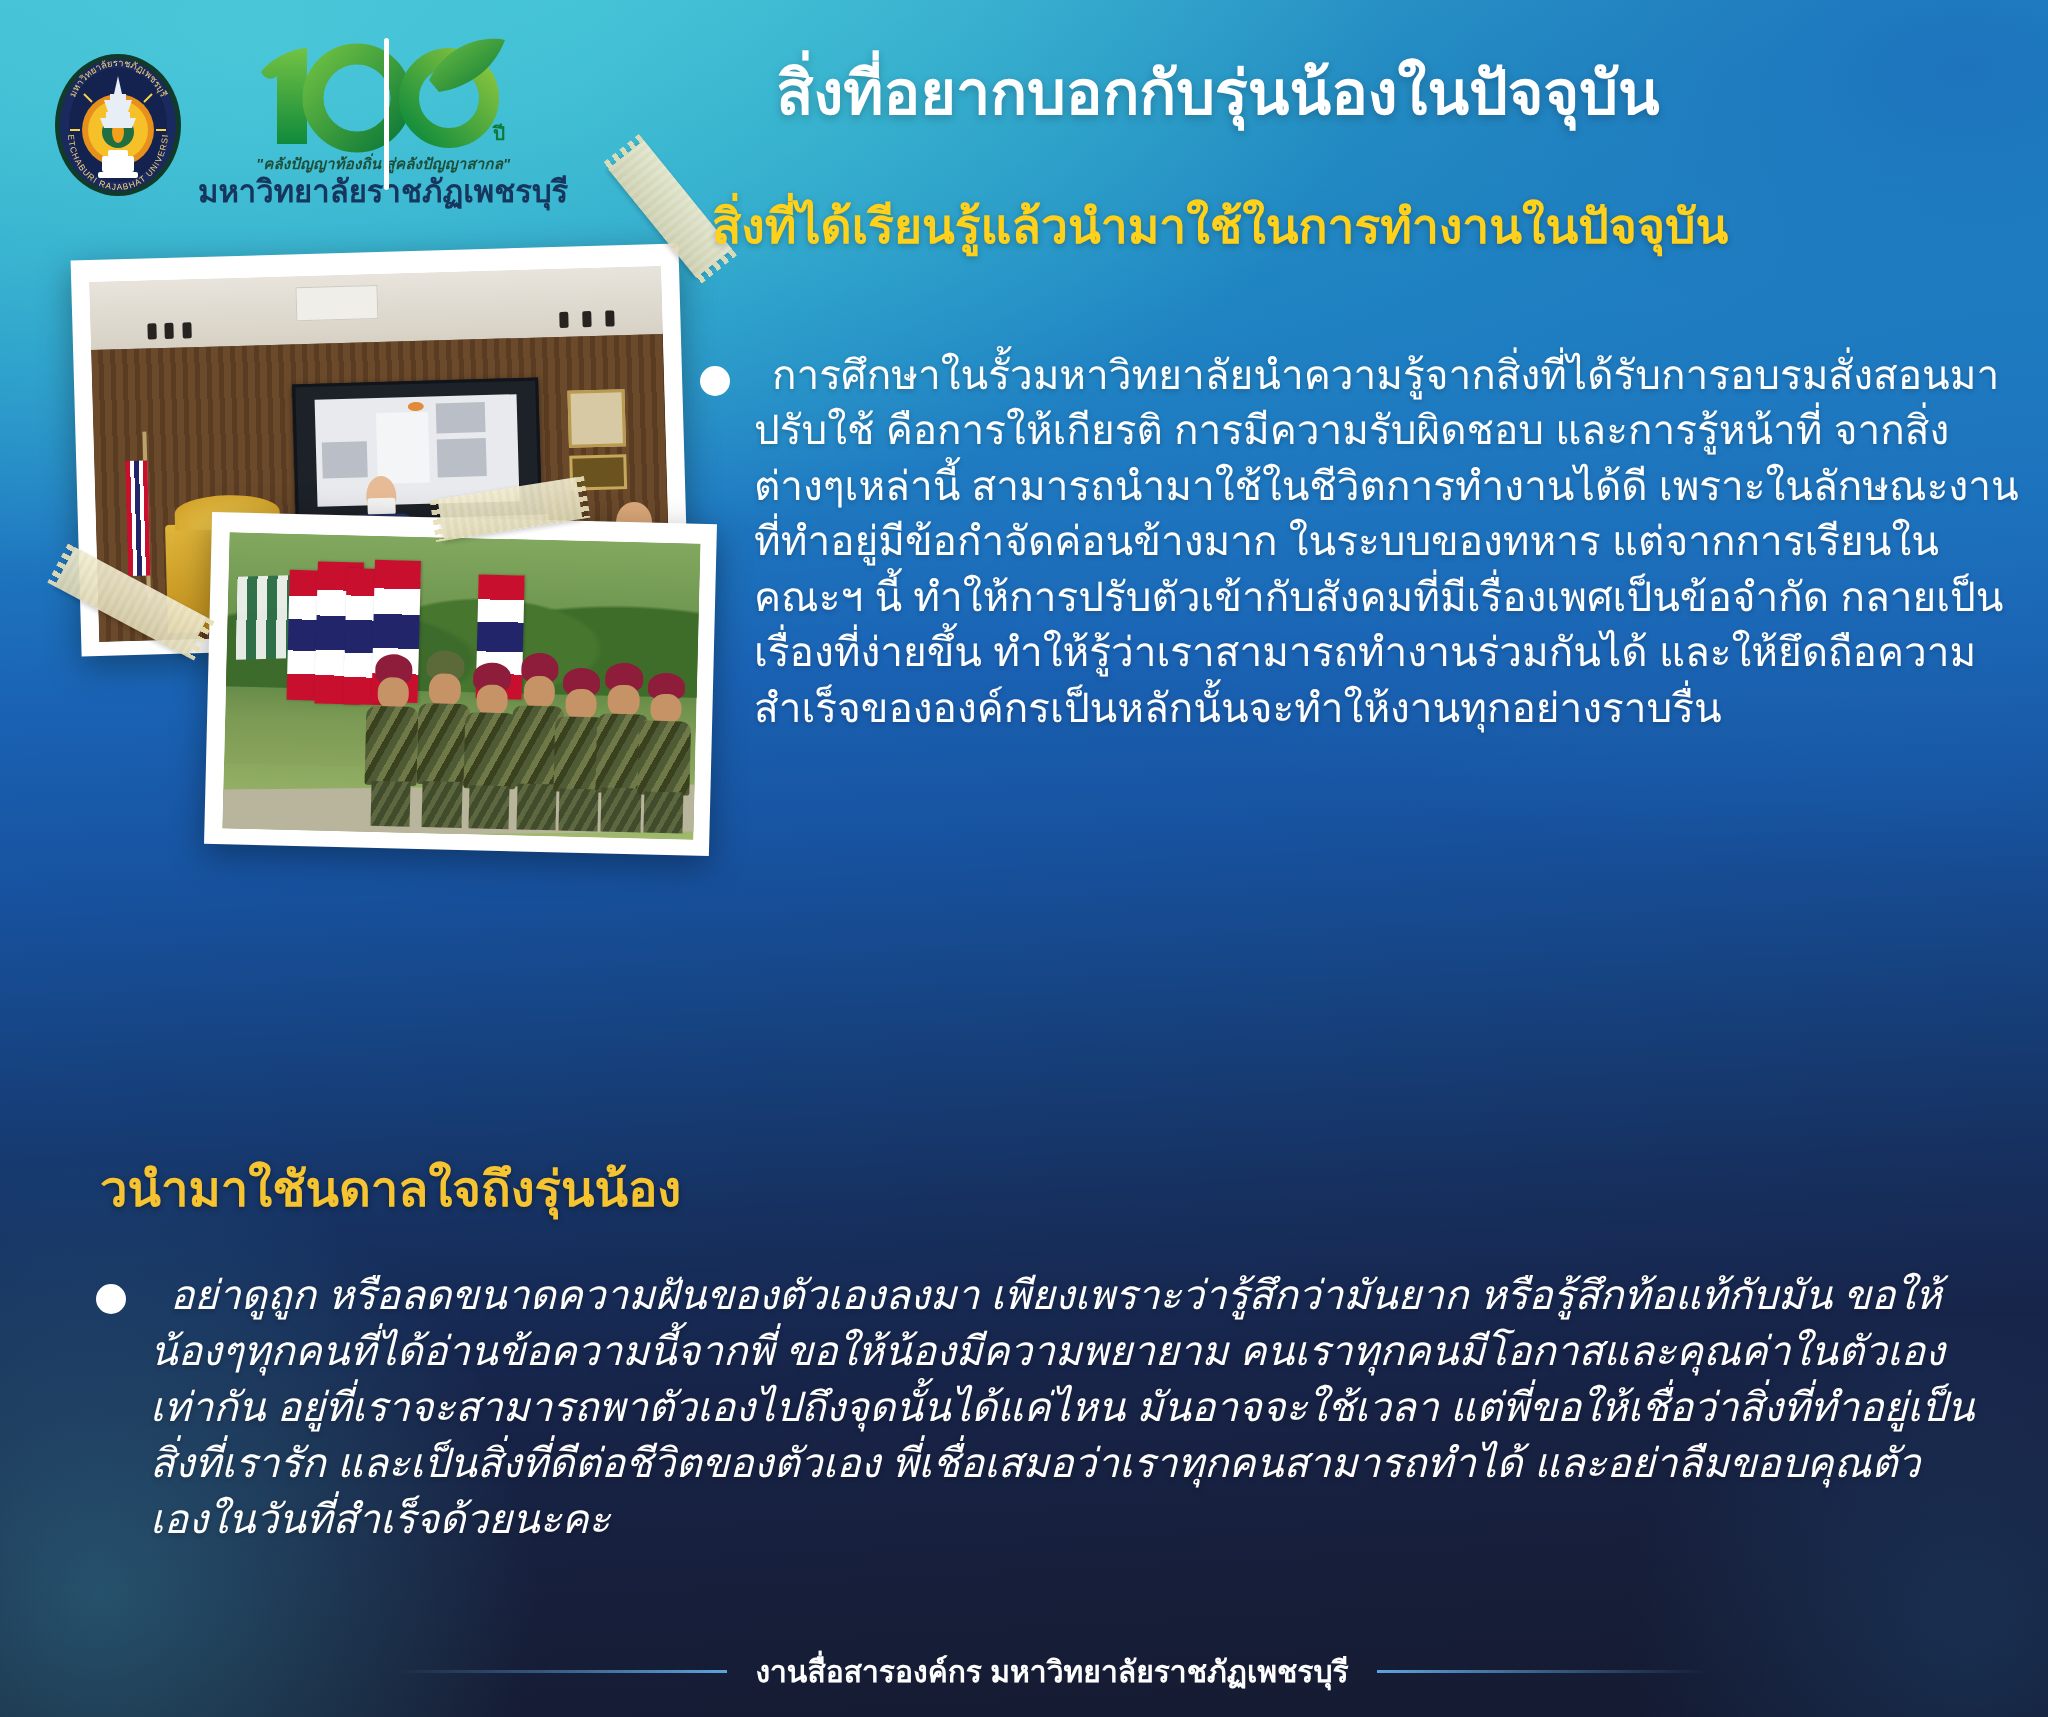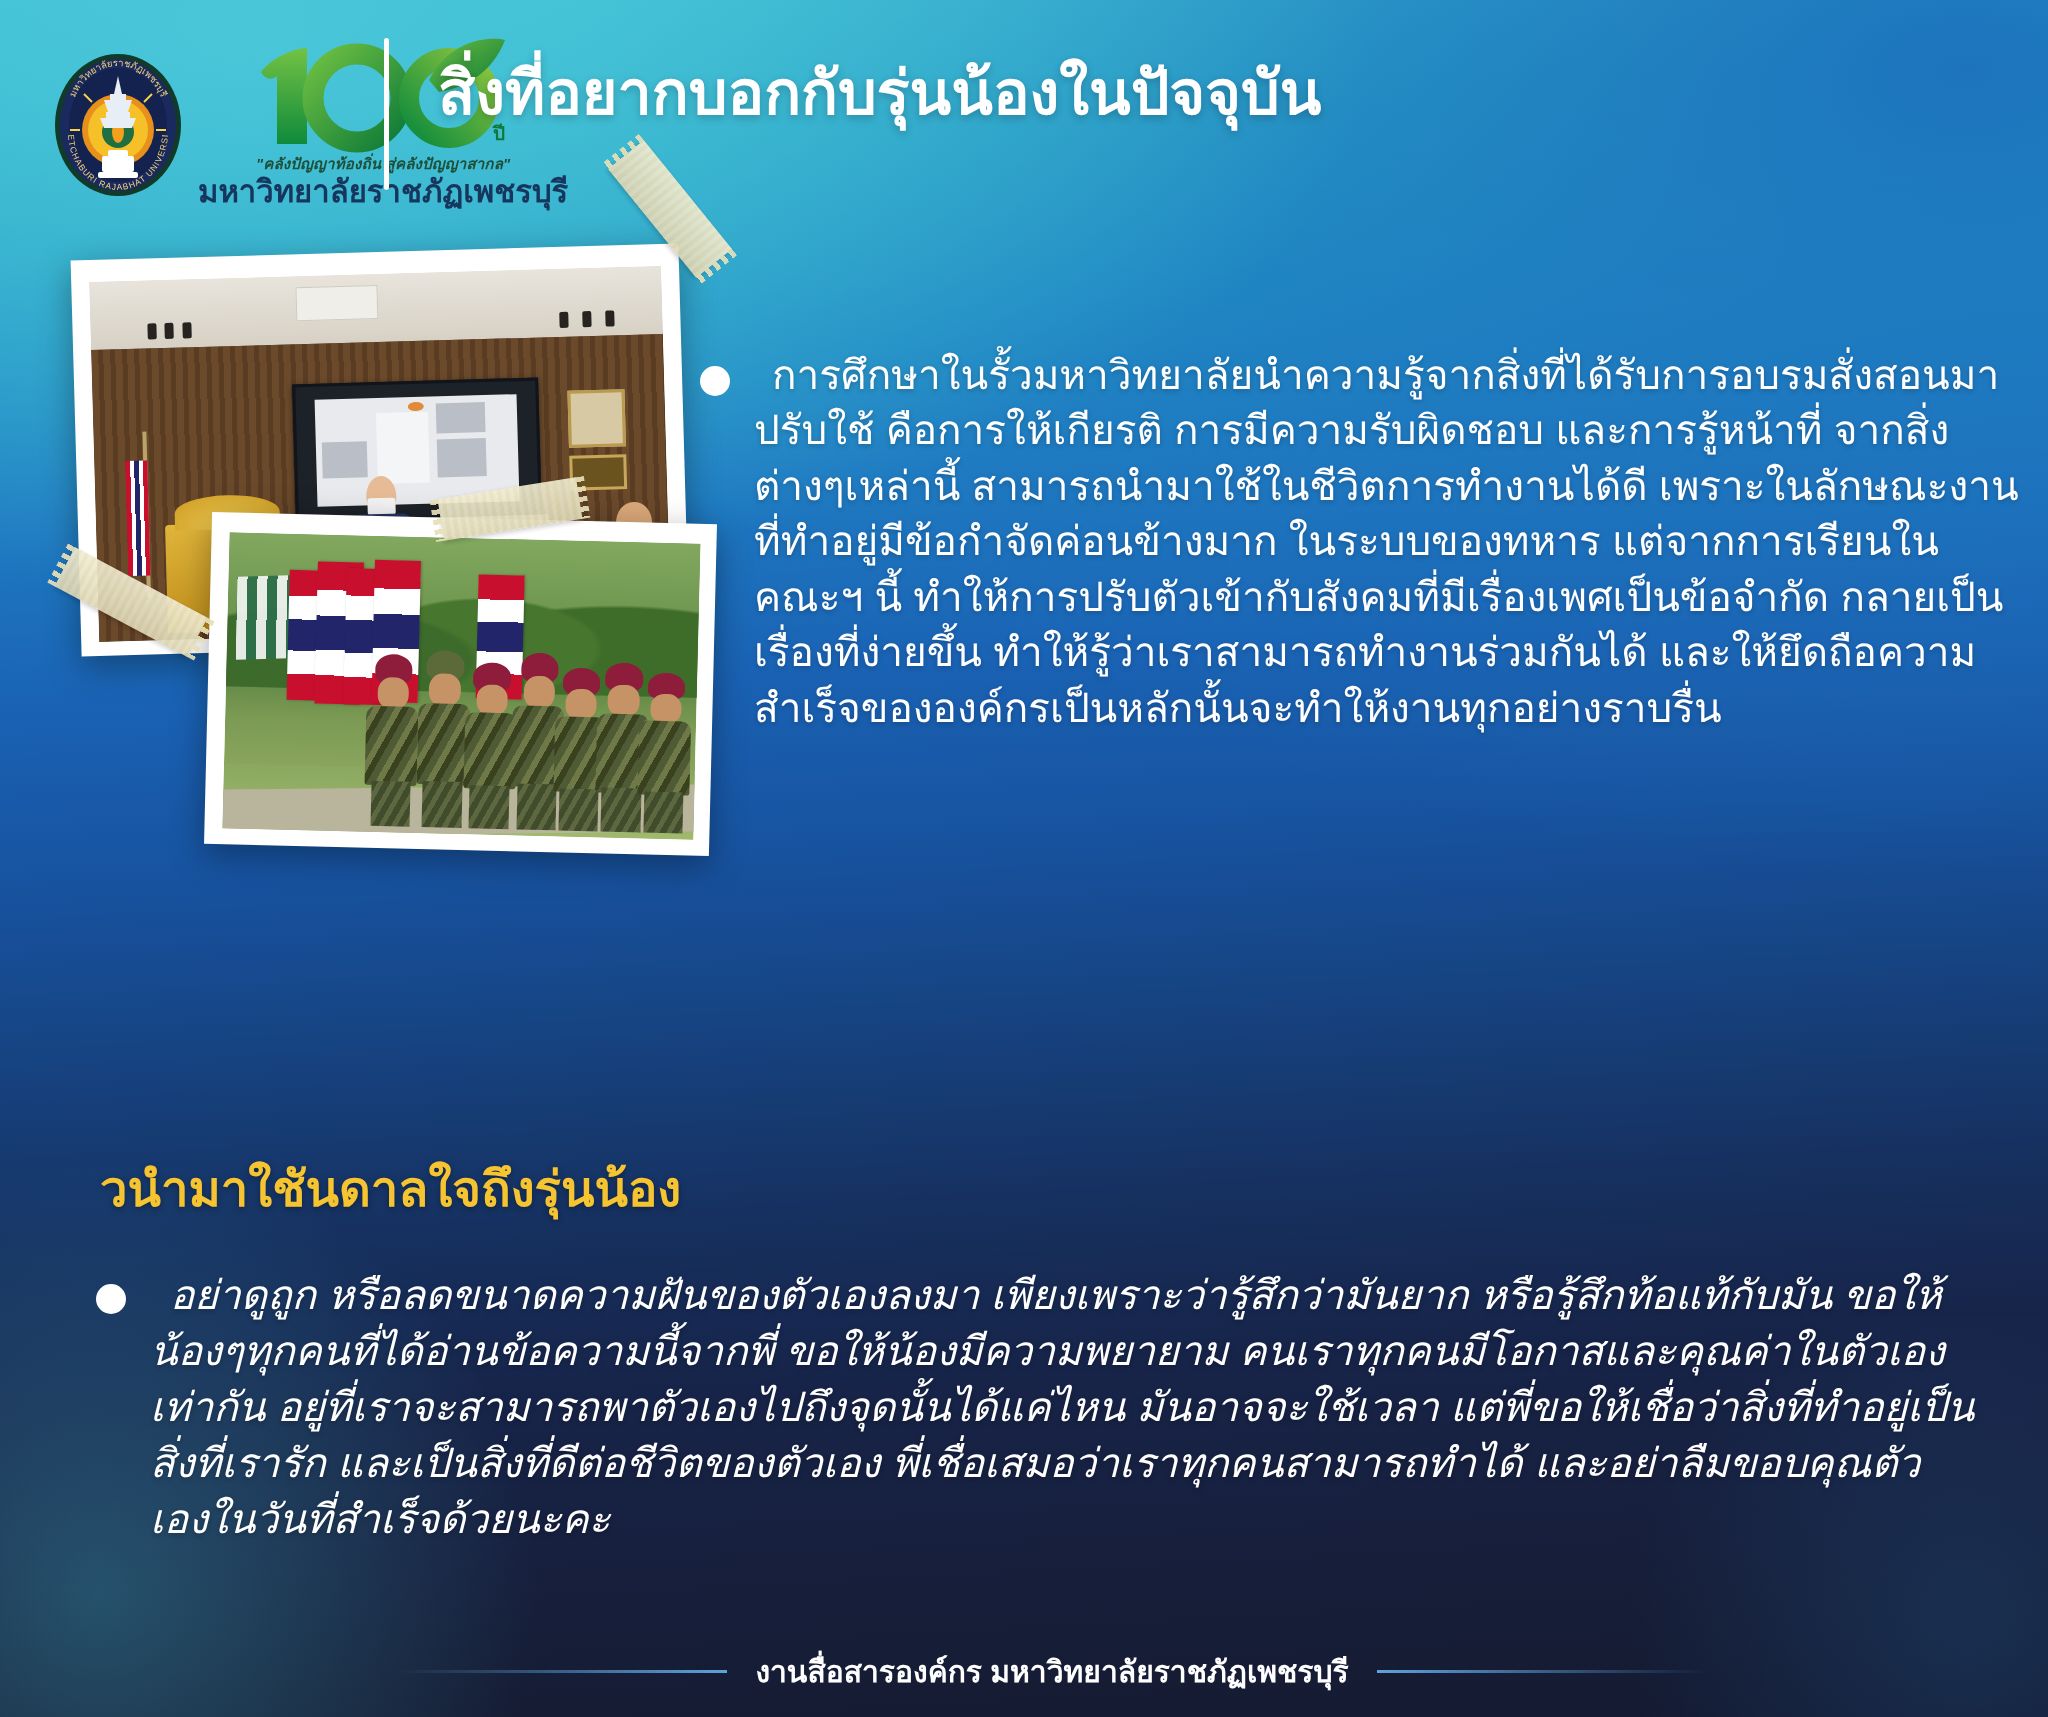--- a/index.html
+++ b/index.html
@@ -32,20 +32,21 @@
   .brand-text{display:flex;flex-direction:column;align-items:center;}
   .hundred{position:relative;height:112px;display:flex;align-items:flex-end;}
   .slogan{font-size:15px;color:#1d4f3a;font-weight:bold;letter-spacing:.2px;margin-top:-2px;
           white-space:nowrap;font-style:italic;}
   .uni-name{font-size:31px;color:#16365e;font-weight:bold;white-space:nowrap;line-height:1.04;}
   .vdivider{position:absolute;left:384px;top:38px;width:5px;height:152px;background:#ffffff;border-radius:3px;}
   .head-title{
     position:absolute;left:438px;top:58px;width:1560px;
     font-size:61px;font-weight:bold;color:#ffffff;line-height:1.18;
     text-shadow:0 3px 8px rgba(0,0,0,.22);
+    text-align:center;
   }
 
   
   .photo{position:absolute;background:#fff;box-shadow:0 10px 34px rgba(0,0,0,.35);}
   .photo .inner{position:absolute;overflow:hidden;}
   #photo1{left:76px;top:252px;width:608px;height:396px;transform:rotate(-1.6deg);padding:0;}
   #photo1 .inner{left:18px;top:22px;right:18px;bottom:14px;}
   #photo2{left:208px;top:518px;width:505px;height:332px;transform:rotate(1.4deg);}
   #photo2 .inner{left:18px;top:20px;right:16px;bottom:16px;}
 
@@ -329,20 +330,21 @@
             <div class="legs"></div>
           </div>
       </div>
     </div>
   </div>
 
   <div class="tape" id="tape1"></div>
   <div class="tape" id="tape2"></div>
   <div class="tape" id="tape3"></div>
 
+  <div class="sub-yellow">สิ่งที่ได้เรียนรู้แล้วนำมาใช้ในการทำงานในปัจจุบัน</div>
 
   <div class="bullet-row" id="body1">
     <div class="dot"></div>
     <div class="txt"> การศึกษาในรั้วมหาวิทยาลัยนำความรู้จากสิ่งที่ได้รับการอบรมสั่งสอนมาปรับใช้  คือการให้เกียรติ การมีความรับผิดชอบ และการรู้หน้าที่ จากสิ่งต่างๆเหล่านี้ สามารถนำมาใช้ในชีวิตการทำงานได้ดี เพราะในลักษณะงานที่ทำอยู่มีข้อกำจัดค่อนข้างมาก ในระบบของทหาร แต่จากการเรียนในคณะฯ นี้ ทำให้การปรับตัวเข้ากับสังคมที่มีเรื่องเพศเป็นข้อจำกัด กลายเป็นเรื่องที่ง่ายขึ้น ทำให้รู้ว่าเราสามารถทำงานร่วมกันได้ และให้ยึดถือความสำเร็จขององค์กรเป็นหลักนั้นจะทำให้งานทุกอย่างราบรื่น</div>
   </div>
 
   <div class="sub-yellow2">วนำมาใชันดาลใจถึงรุ่นน้อง</div>
 
   <div class="bullet-row" id="body2">
     <div class="dot"></div>

